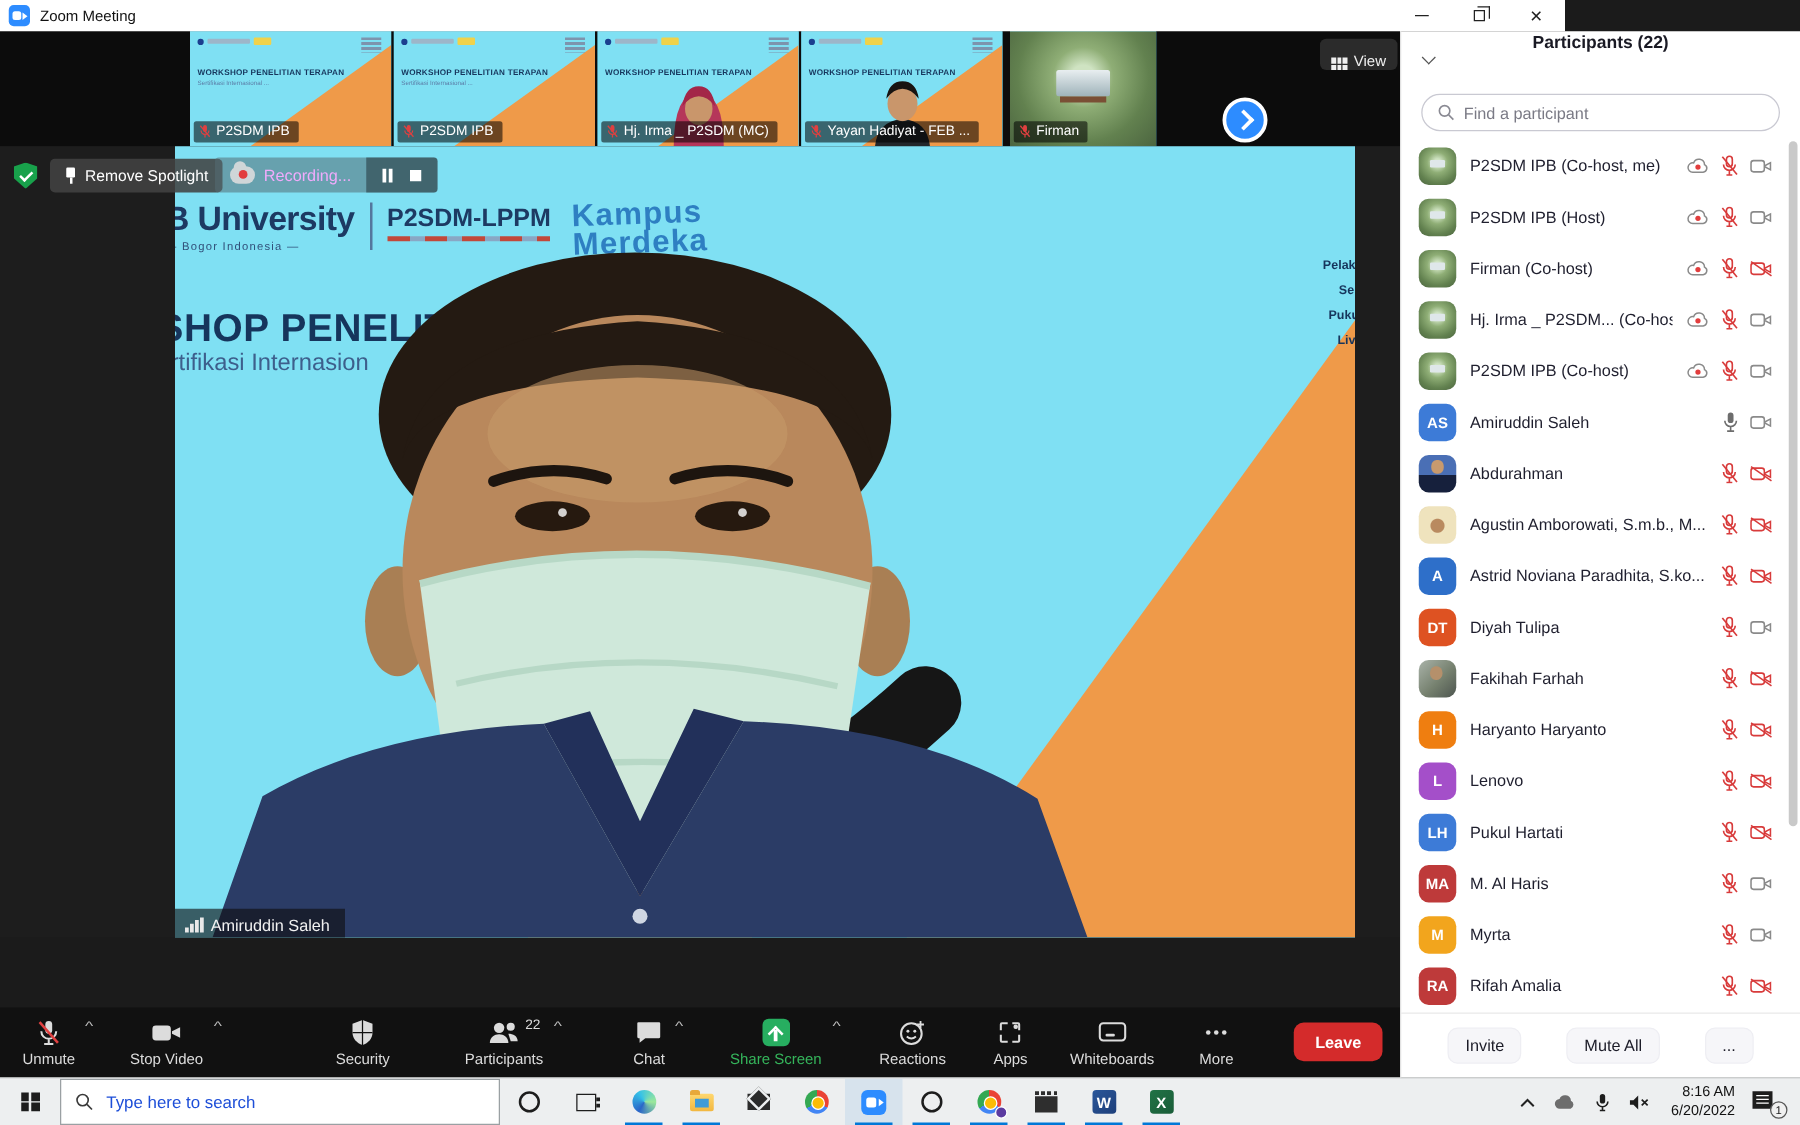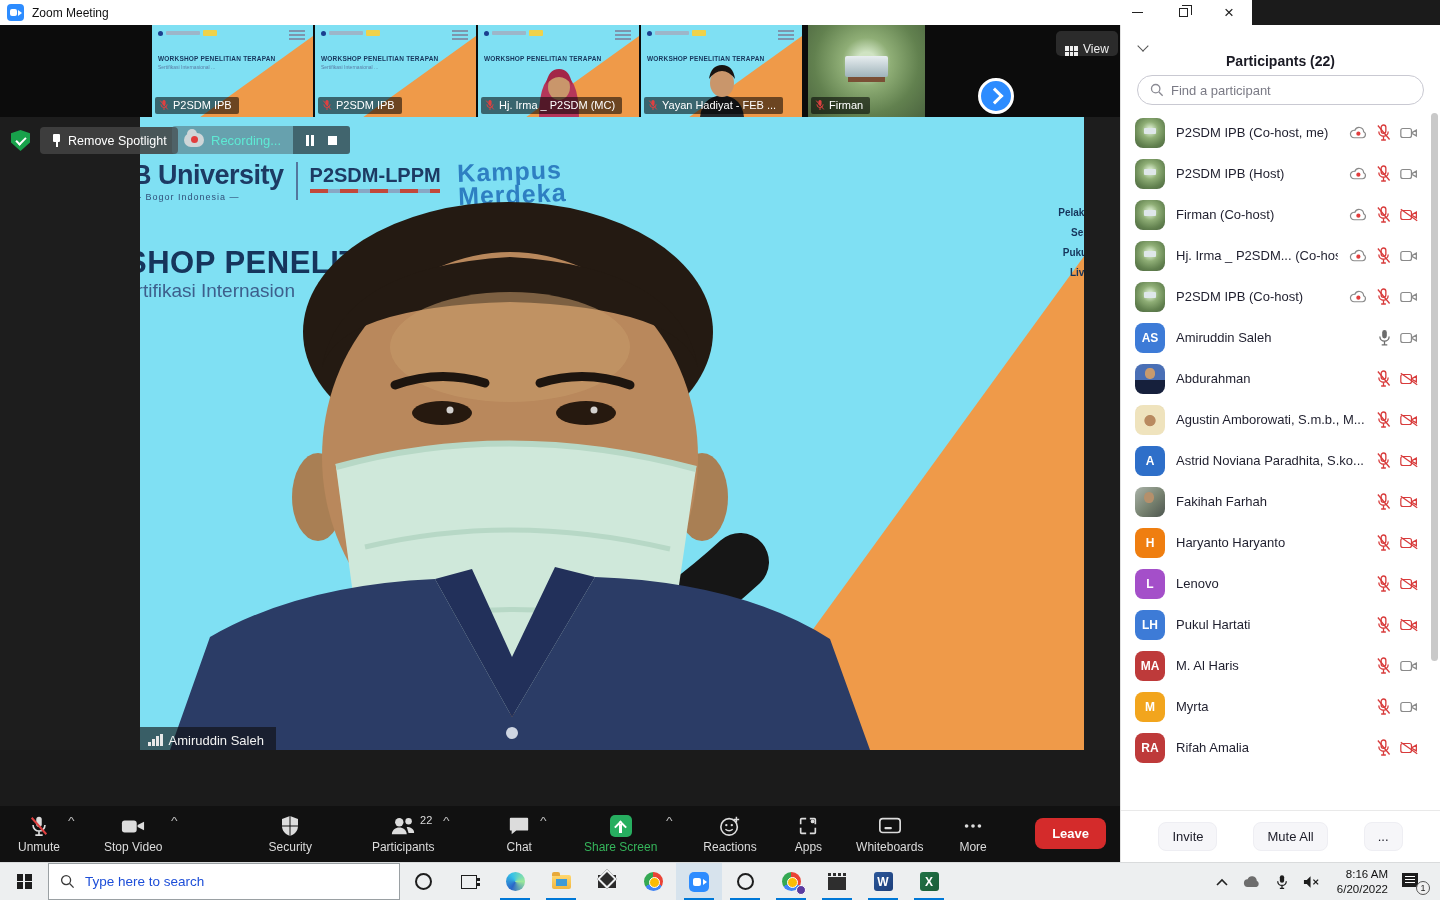--- a/index.html
+++ b/index.html
@@ -66,21 +66,21 @@
   .sig-bars { display:flex; align-items:flex-end; gap:1.5px; height:12px; }
   .sig-bars i { width:2.5px; background:#e8e8e8; display:block; }
 
   
   .shield-ic { position:absolute; left:11px; top:13px; width:19px; height:21px; background:#18a14b; clip-path:polygon(50% 0,100% 15%,100% 60%,50% 100%,0 60%,0 15%); display:flex; align-items:center; justify-content:center; }
   .shield-ic::after { content:""; width:8px; height:4px; border-left:2px solid #fff; border-bottom:2px solid #fff; transform:rotate(-45deg); margin-top:-2px; }
   .spot-pill { position:absolute; left:40px; top:10px; height:27px; background:rgba(66,66,66,.88); border-radius:4px; color:#fff; font-size:12.5px; display:flex; align-items:center; gap:6px; padding:0 11px; }
   .pin-ic { width:11px; height:13px; position:relative; }
   .pin-ic::before { content:""; position:absolute; left:2px; top:0; width:7px; height:8px; background:#fff; border-radius:1px; }
   .pin-ic::after { content:""; position:absolute; left:5px; top:8px; width:1.5px; height:5px; background:#fff; }
-  .rec-pill { position:absolute; left:172px; top:9px; height:28px; background:rgba(84,110,117,.55); border-radius:3px; display:flex; align-items:center; color:#5eead4; font-size:13px; }
+  .rec-pill { position:absolute; left:172px; top:9px; height:28px; background:rgba(84,110,117,.55); border-radius:3px; display:flex; align-items:center; color:#f0abfc; font-size:13px; }
   .rec-pill .rp-main { display:flex; align-items:center; gap:7px; padding:0 12px; }
   .rec-cloud { width:20px; height:14px; background:#cfd6d8; border-radius:8px; position:relative; }
   .rec-cloud::before { content:""; position:absolute; left:3px; top:-4px; width:10px; height:10px; border-radius:50%; background:#cfd6d8; }
   .rec-cloud::after { content:""; position:absolute; left:7px; top:3px; width:7px; height:7px; border-radius:50%; background:#e23d3d; }
   .rp-ctrl { display:flex; align-items:center; gap:14px; background:rgba(35,52,58,.55); height:100%; padding:0 13px; border-radius:0 3px 3px 0; }
   .pause-ic { width:8px; height:11px; border-left:3px solid #fff; border-right:3px solid #fff; }
   .stop-ic { width:9px; height:9px; background:#fff; }
 
   
   .toolbar { position:absolute; left:0; top:781px; width:1120px; height:56px; background:#111; display:flex; align-items:center; }
@@ -88,21 +88,21 @@
   .t-caret { color:#bdbdbd; font-size:10px; position:absolute; top:10px; right:-4px; transform:scaleX(1.4); }
   .t-ic { height:22px; display:flex; align-items:flex-end; justify-content:center; }
   .t-label-green { color:#35b55b; }
   .pcount { position:absolute; top:8px; margin-left:46px; font-size:11px; color:#dcdcdc; }
   .leave-btn { position:absolute; right:14px; top:12px; height:31px; background:#d42b2b; color:#fff; font-size:13px; font-weight:bold; border-radius:8px; display:flex; align-items:center; padding:0 17px; }
   .share-sq { width:22px; height:22px; background:#27ae60; border-radius:5px; display:flex; align-items:center; justify-content:center; }
   .share-sq::before { content:""; width:7px; height:7px; border-top:2.5px solid #fff; border-left:2.5px solid #fff; transform:rotate(45deg) translate(1px,1px); }
   .share-sq::after { content:""; position:absolute; width:2.5px; height:9px; background:#fff; margin-top:5px; }
 
   
-  .p-header { position:relative; height:44px; display:flex; align-items:flex-end; justify-content:center; }
+  .p-header { position:relative; height:44px; display:flex; align-items:flex-start; justify-content:center; }
   .p-header .chev { position:absolute; left:18px; top:15px; width:10px; height:10px; }
   .p-header .chev::before { content:""; position:absolute; left:0; top:2px; width:7px; height:7px; border-left:1.5px solid #555; border-bottom:1.5px solid #555; transform:rotate(-45deg); }
   .p-title { font-size:14px; font-weight:bold; color:#1a1a24; }
   .p-search { margin:6px 16px 8px 16px; height:30px; border:1px solid #c9c9d2; border-radius:15px; display:flex; align-items:center; gap:7px; padding:0 12px; }
   .p-search svg { flex:0 0 auto; }
   .p-search span { font-size:13px; color:#7a7a85; }
   .p-list { position:absolute; top:87px; left:0; right:0; bottom:52px; overflow:hidden; }
   .p-row { height:41px; display:flex; align-items:center; padding:0 22px 0 14px; gap:11px; }
   .avatar { width:30px; height:30px; border-radius:8px; flex:0 0 auto; position:relative; overflow:hidden; }
   .av-init { display:flex; align-items:center; justify-content:center; color:#fff; font-size:12px; font-weight:bold; }
@@ -672,20 +672,36 @@
           </svg>
 
   <svg width="18" height="14" viewBox="0 0 22 16">
             <rect x="1" y="2.5" width="13" height="11" rx="2.5" fill="none" stroke="#d83b3b" stroke-width="1.5"></rect>
             <path d="M14.5 7.5L20 4.5v7l-5.5-3z" fill="none" stroke="#d83b3b" stroke-width="1.5"></path>
             <line x1="1" y1="1" x2="21" y2="15" stroke="#d83b3b" stroke-width="1.5"></line>
           </svg>
 </span>
   </div>
 
+  <div class="p-row">
+    <span class="avatar av-init" style="background: rgb(222, 82, 34);">DT</span>
+    <span class="p-name">Diyah Tulipa</span>
+    <span class="p-icons">
+  <svg width="15" height="17" viewBox="0 0 16 18">
+            <rect x="5.5" y="1" width="5" height="9" rx="2.5" fill="none" stroke="#d83b3b" stroke-width="1.4"></rect>
+            <path d="M3 8a5 5 0 0 0 10 0M8 13v4M5.5 17h5" stroke="#d83b3b" stroke-width="1.4" fill="none"></path>
+            <line x1="2" y1="1.5" x2="14.5" y2="16.5" stroke="#d83b3b" stroke-width="1.4"></line>
+          </svg>
+
+  <svg width="18" height="14" viewBox="0 0 22 16">
+            <rect x="1" y="2.5" width="13" height="11" rx="2.5" fill="none" stroke="#8a8a8a" stroke-width="1.5"></rect>
+            <path d="M14.5 7.5L20 4.5v7l-5.5-3z" fill="none" stroke="#8a8a8a" stroke-width="1.5"></path>
+          </svg>
+</span>
+  </div>
 
   <div class="p-row">
     <span class="avatar av-photo-outdoor"></span>
     <span class="p-name">Fakihah Farhah</span>
     <span class="p-icons">
   <svg width="15" height="17" viewBox="0 0 16 18">
             <rect x="5.5" y="1" width="5" height="9" rx="2.5" fill="none" stroke="#d83b3b" stroke-width="1.4"></rect>
             <path d="M3 8a5 5 0 0 0 10 0M8 13v4M5.5 17h5" stroke="#d83b3b" stroke-width="1.4" fill="none"></path>
             <line x1="2" y1="1.5" x2="14.5" y2="16.5" stroke="#d83b3b" stroke-width="1.4"></line>
           </svg>

